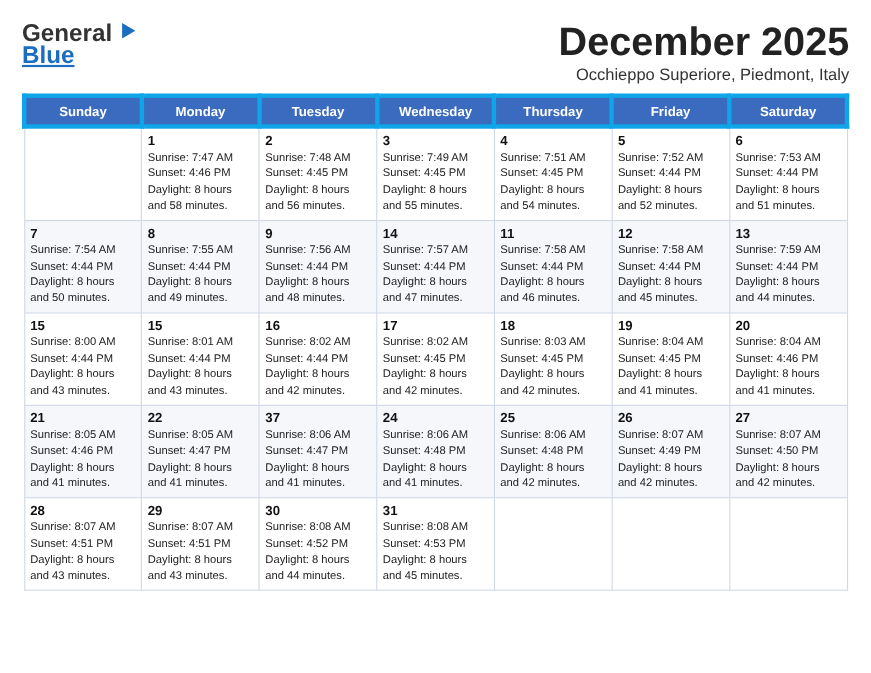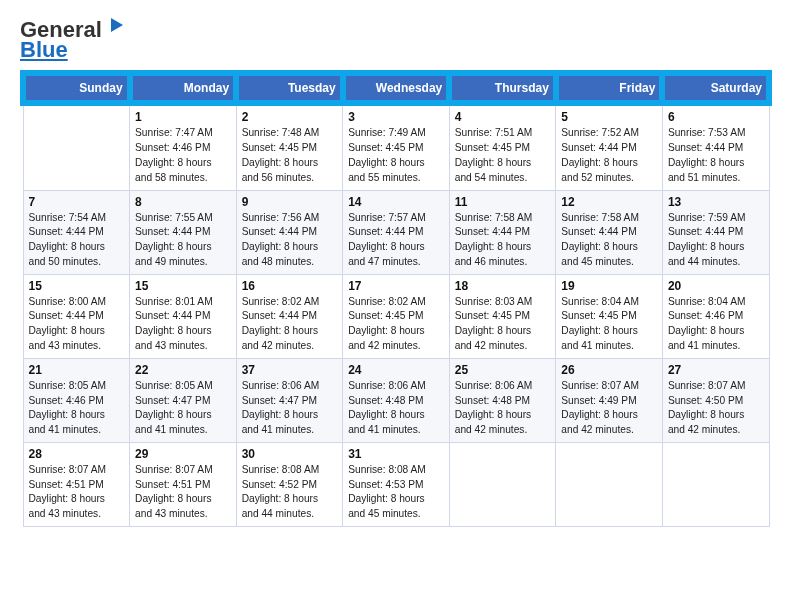--- a/index.html
+++ b/index.html
@@ -55,22 +55,22 @@
       font-size: 11px;
     }
     .calendar thead tr {
       background: #3a6bbf;
     }
     .calendar thead th {
       color: #fff;
       font-size: 12px;
       font-weight: bold;
       padding: 5px 4px;
-      text-align: right;
-      border: 6px solid #0ea5e9;
+      text-align: center;
+      border: 4px solid #0ea5e9;
     }
     .calendar tbody td {
       vertical-align: top;
       padding: 4px 5px 4px 5px;
       border: 1px solid #d0d8e8;
       min-width: 100px;
       min-height: 70px;
       height: 80px;
       background: #fff;
     }
@@ -91,28 +91,32 @@
     .empty-cell {
       background: #fff !important;
     }
   </style>
 </head>
 <body>
 
 <div class="page">
   <div class="header">
     <div class="logo">
-      <div style="display:flex;align-items:flex-start;">
+      <div style="display:flex;align-items:center;">
         <span class="logo-text logo-general">General</span>
 
         <svg width="22" height="22" viewBox="0 0 22 22" style="margin-left:1px;margin-top:-4px;">
           <polygon points="8,4 20,11 8,18" fill="#1a6dbf"></polygon>
         </svg>
       </div>
       <span class="logo-text logo-blue" style="margin-top:-4px;margin-left:0;font-size:22px;">Blue</span>
+    </div>
+    <div class="title-block">
+      <div class="month-title">December 2025</div>
+      <div class="location">Occhieppo Superiore, Piedmont, Italy</div>
     </div>
   </div>
 
   <table class="calendar">
     <thead>
       <tr>
       <th>Sunday</th>
           <th>Monday</th>
           <th>Tuesday</th>
           <th>Wednesday</th>

